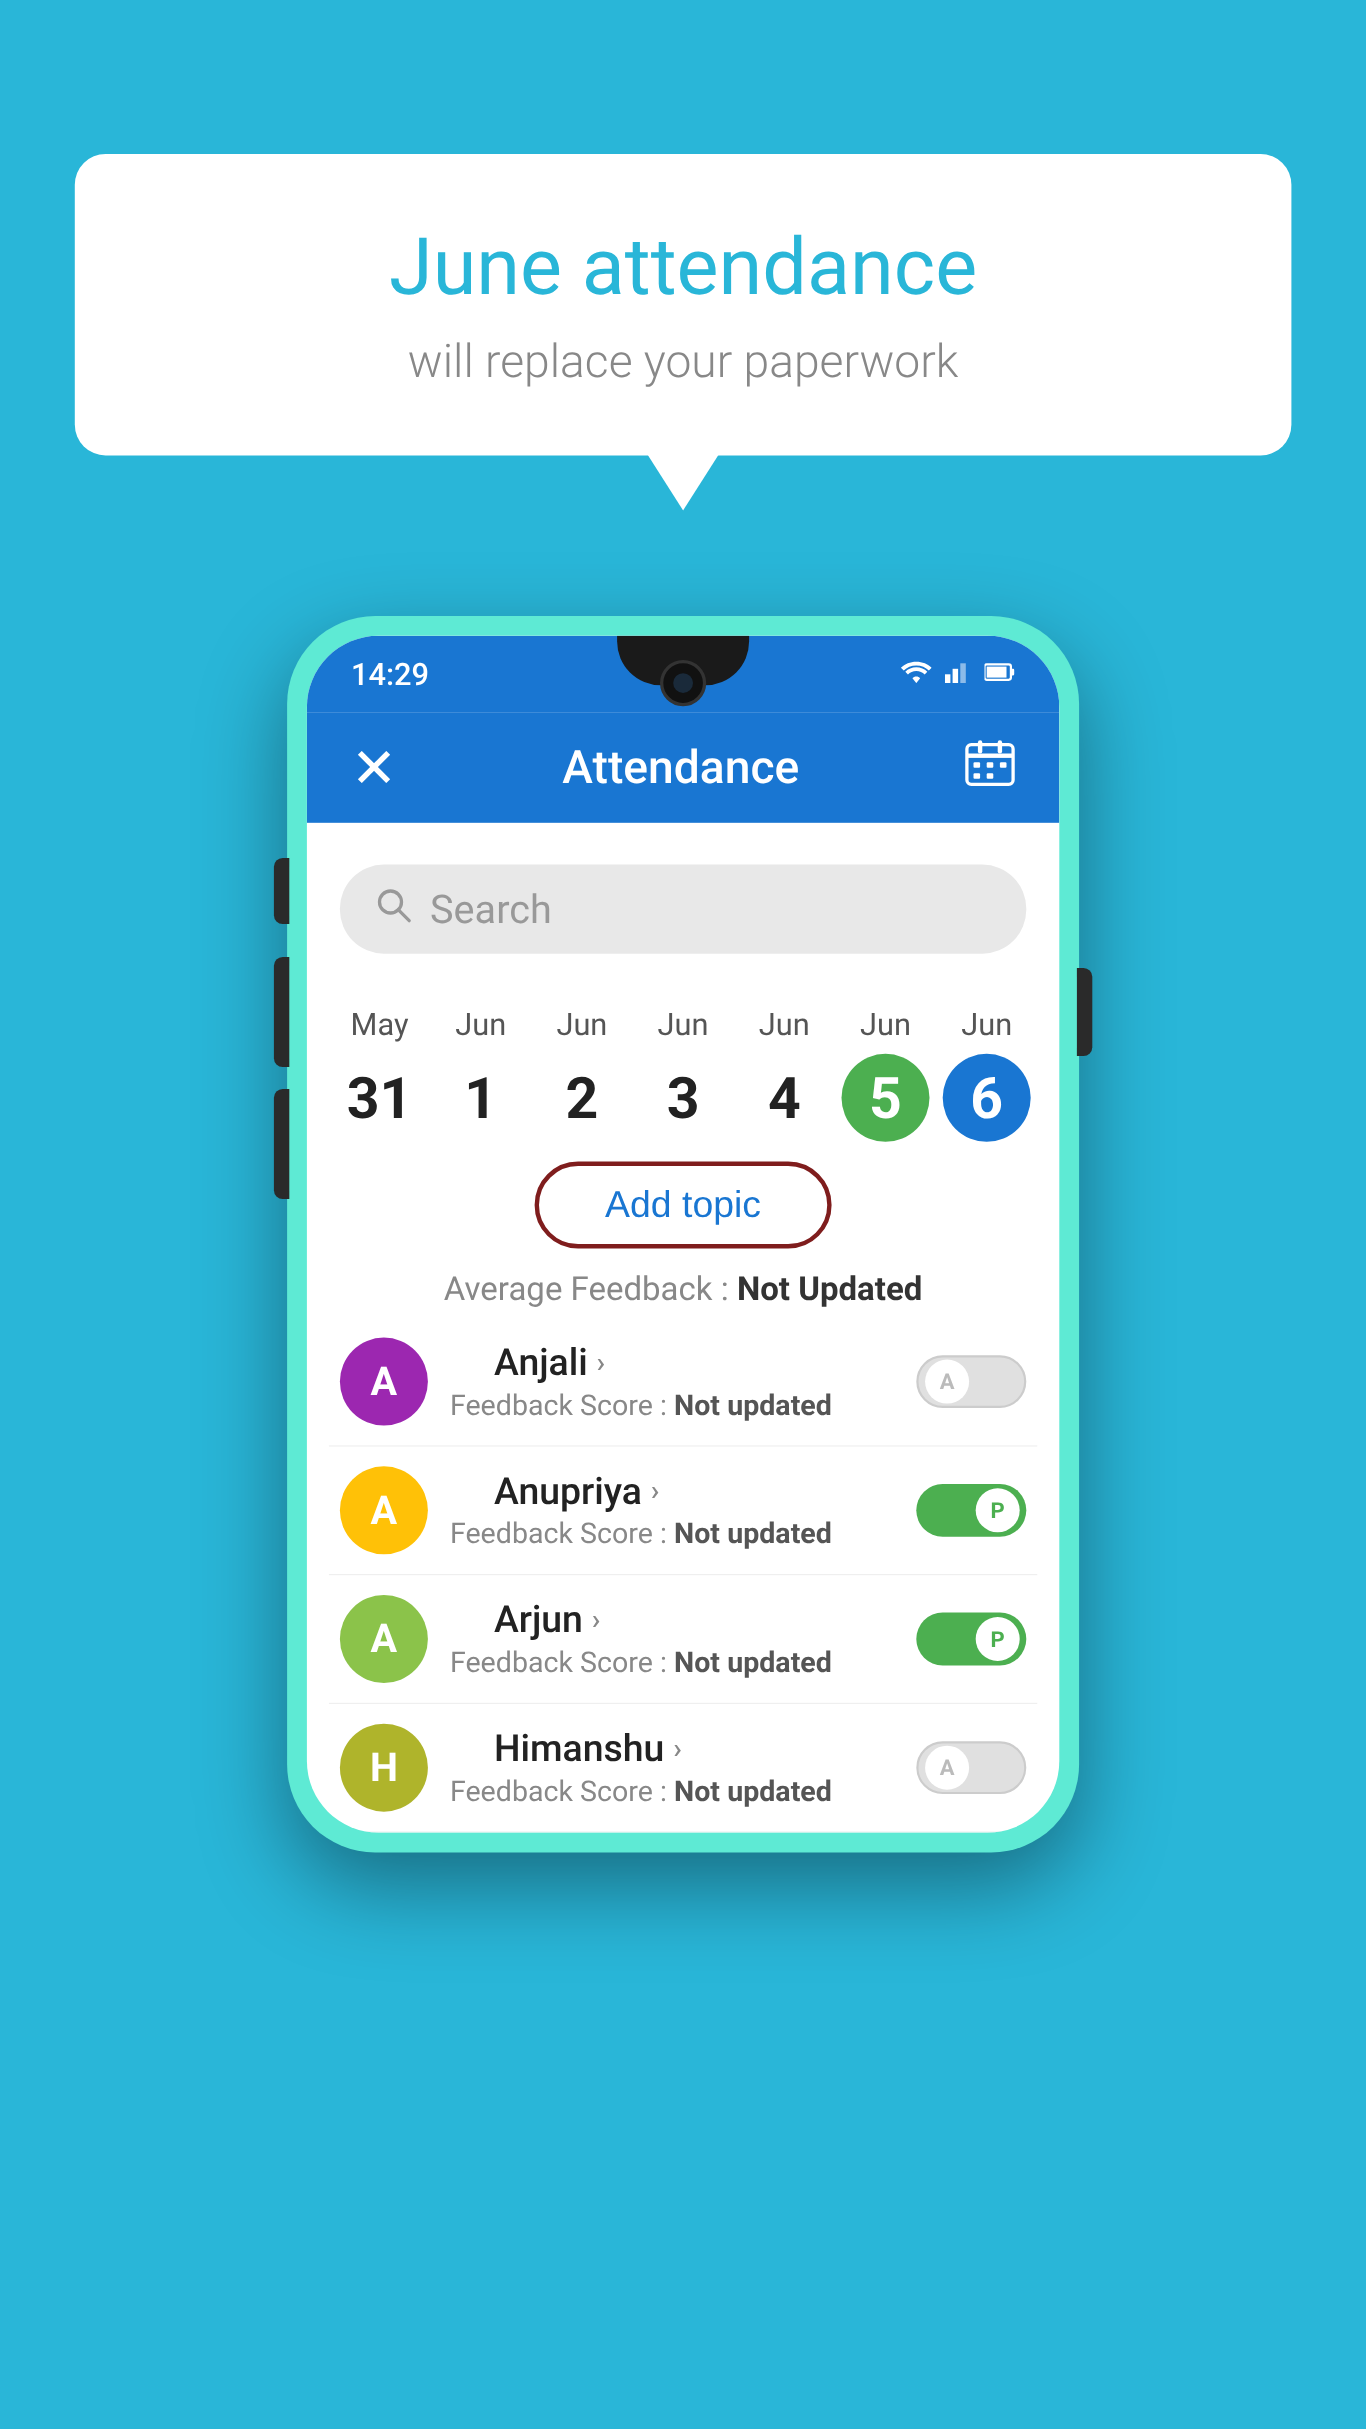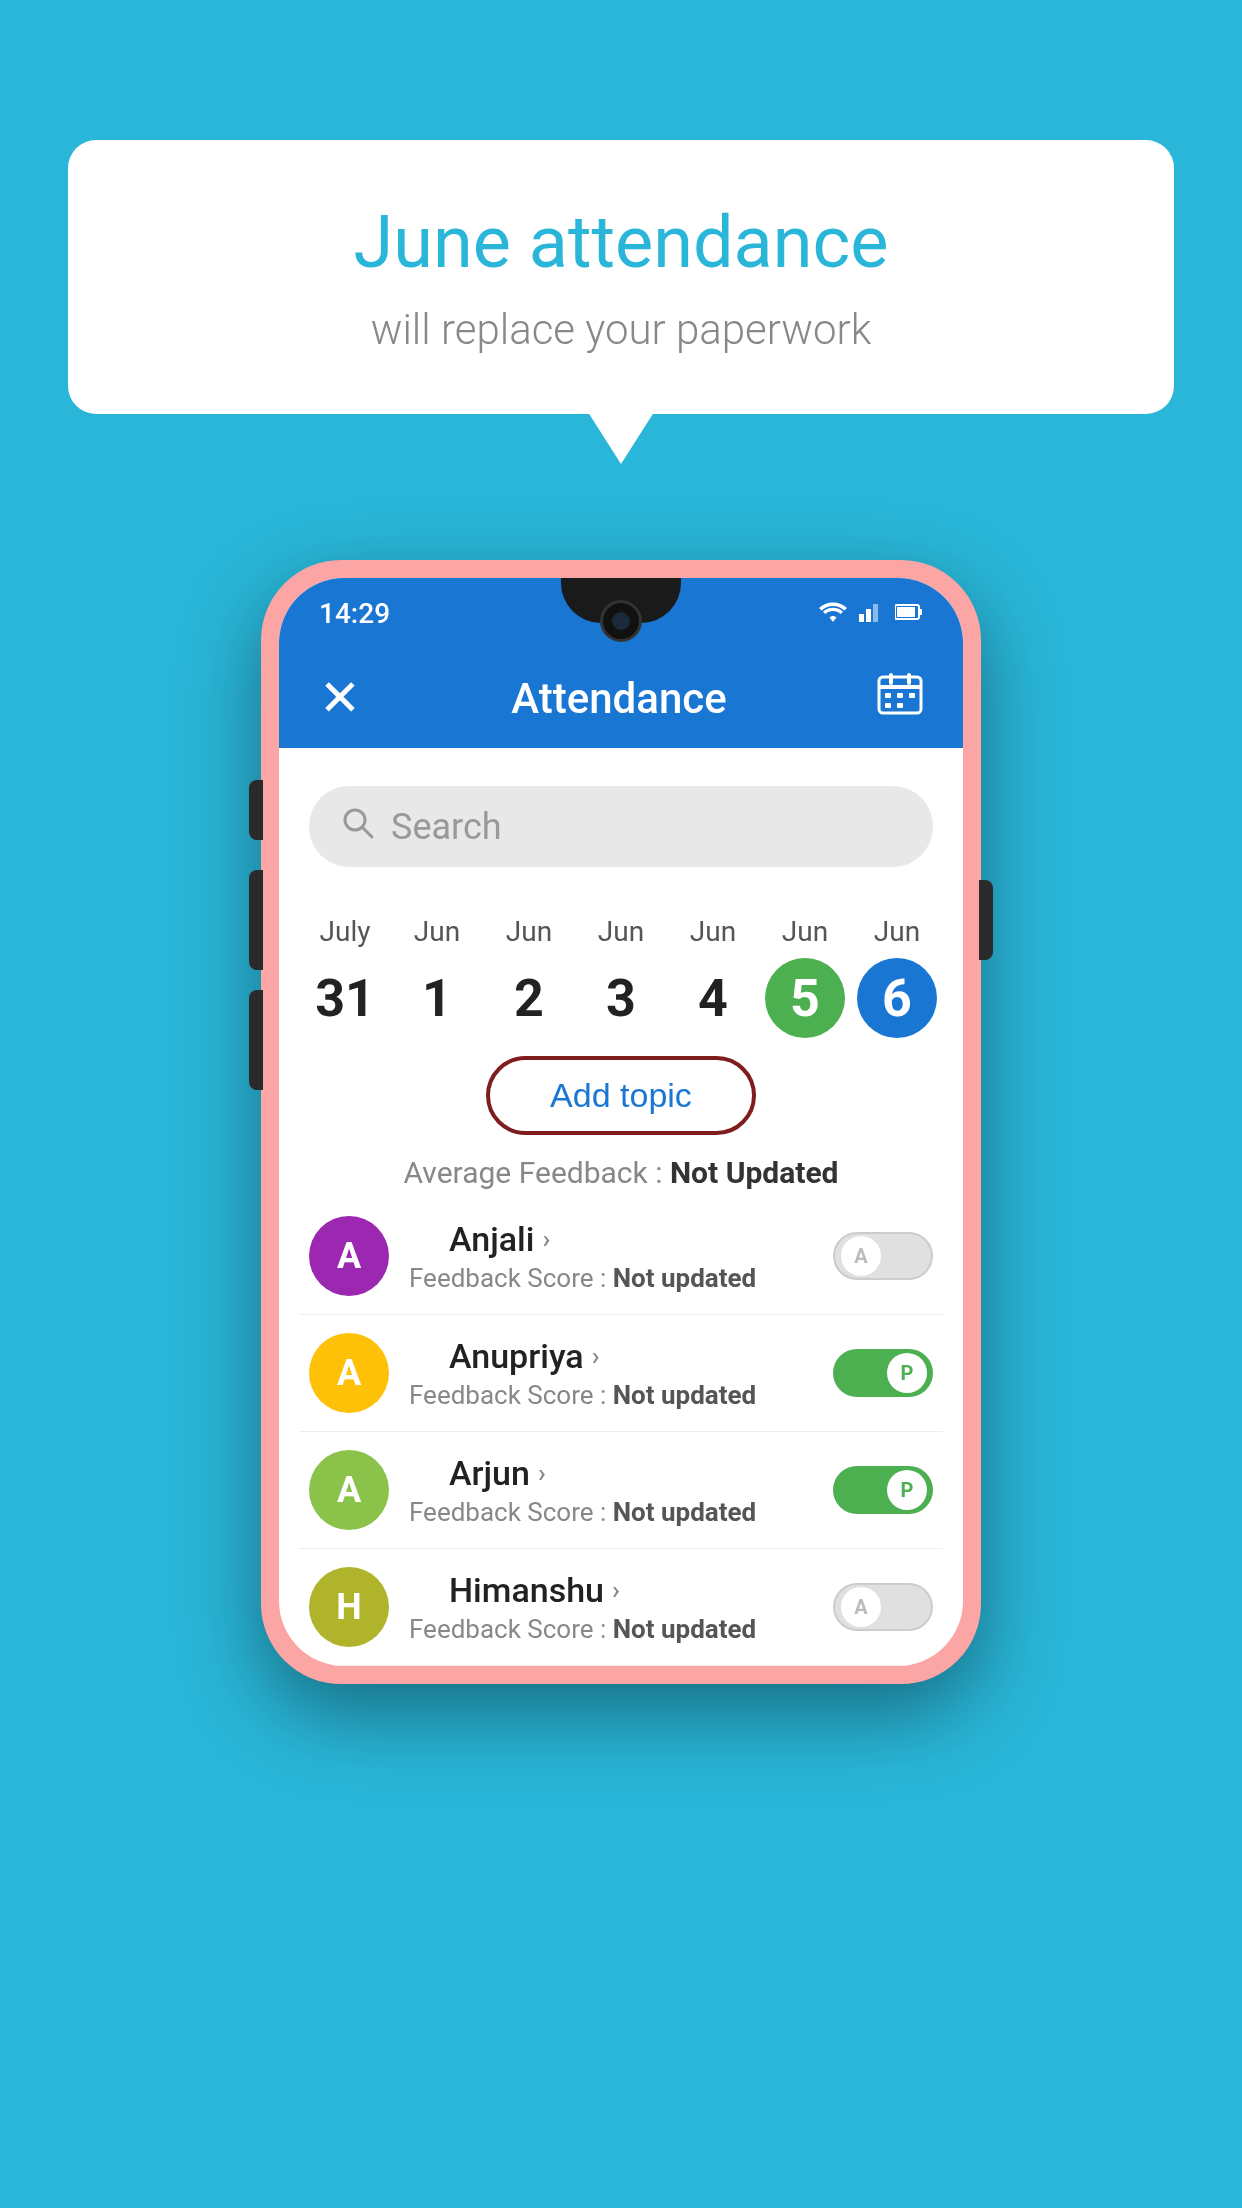--- a/index.html
+++ b/index.html
@@ -58,21 +58,21 @@
     
     .phone-container {
       position: absolute;
       top: 560px;
       left: 50%;
       transform: translateX(-50%);
       width: 720px;
     }
 
     .phone-outer {
-      background: #fca5a5;
+      background: #5eead4;
       border-radius: 80px;
       padding: 18px;
       box-shadow: 0 30px 80px rgba(0,0,0,0.4);
       position: relative;
     }
 
     .phone-screen {
       background: white;
       border-radius: 65px;
       overflow: hidden;
@@ -487,21 +487,21 @@
           <svg width="36" height="36" viewBox="0 0 36 36" fill="none">
             <circle cx="16" cy="16" r="10" stroke="#999" stroke-width="3"></circle>
             <line x1="23" y1="23" x2="33" y2="33" stroke="#999" stroke-width="3" stroke-linecap="round"></line>
           </svg>
         </span>
         <span class="search-text">Search</span>
       </div>
 
       <div class="calendar-strip" id="calendar-strip">
       <div class="date-col">
-            <div class="month-label">July</div>
+            <div class="month-label">May</div>
             <div class="day-number">31</div>
           </div>
           <div class="date-col">
             <div class="month-label">Jun</div>
             <div class="day-number">1</div>
           </div>
           <div class="date-col">
             <div class="month-label">Jun</div>
             <div class="day-number">2</div>
           </div>

